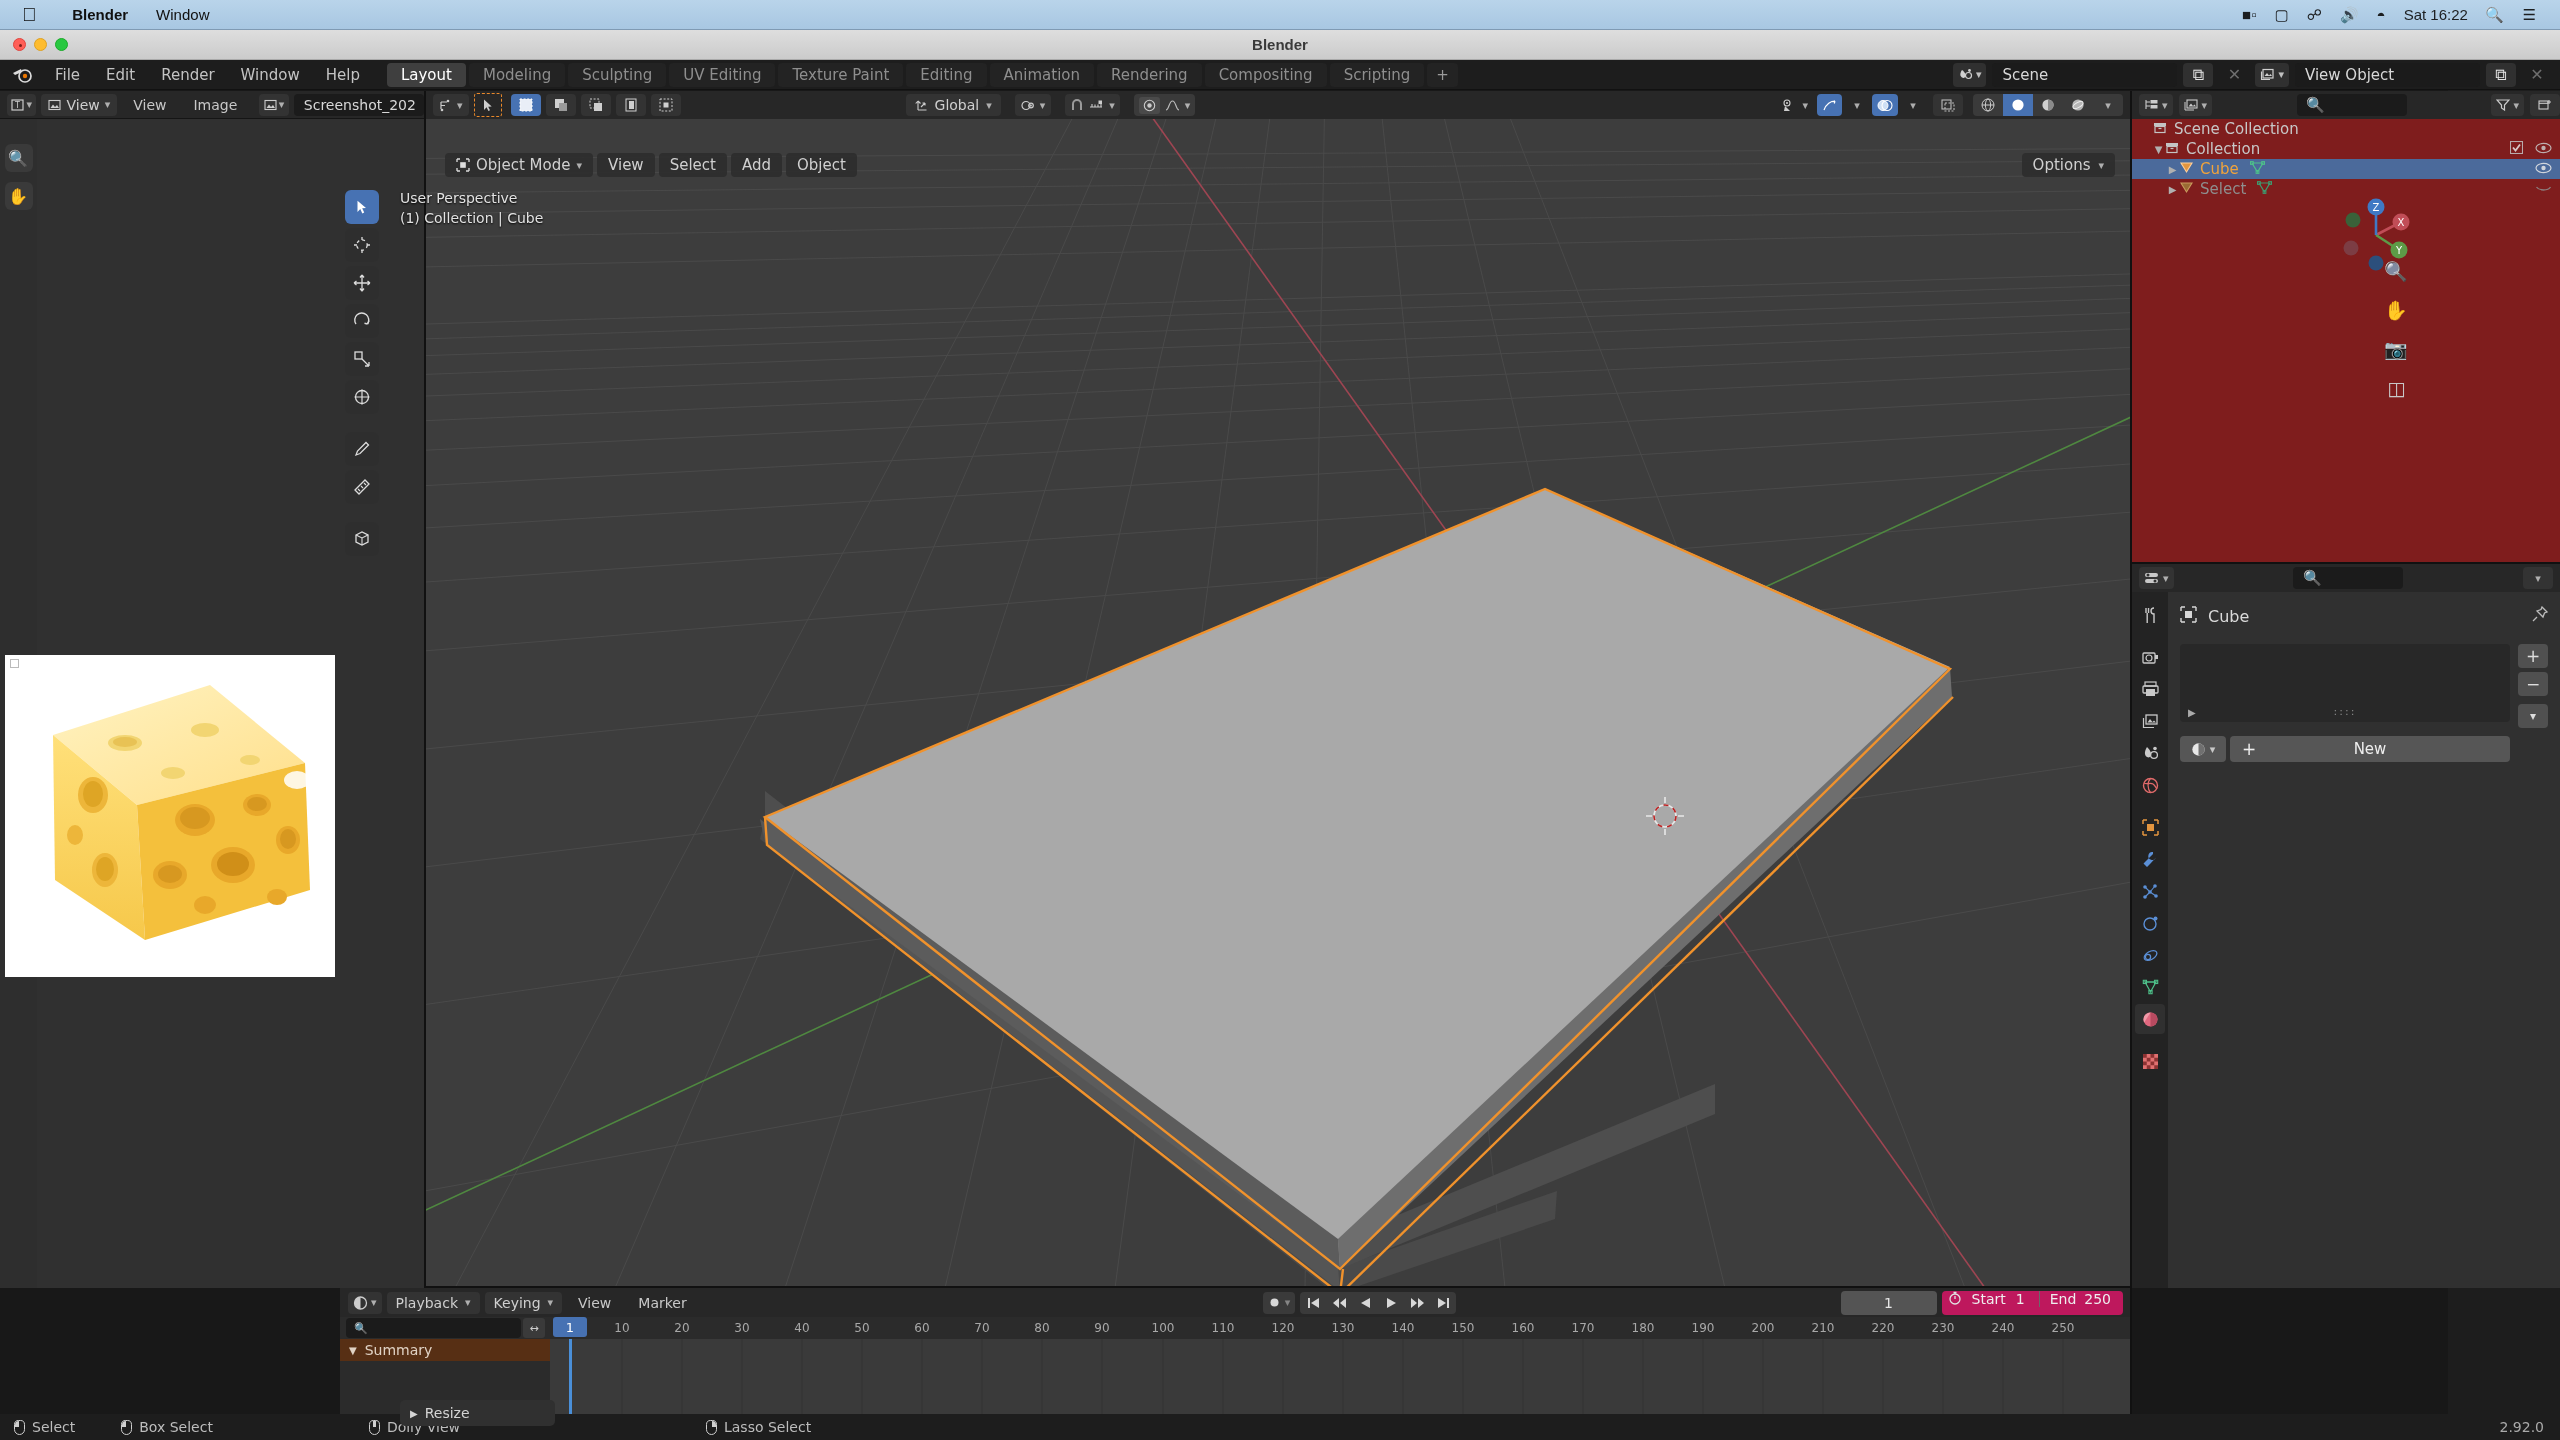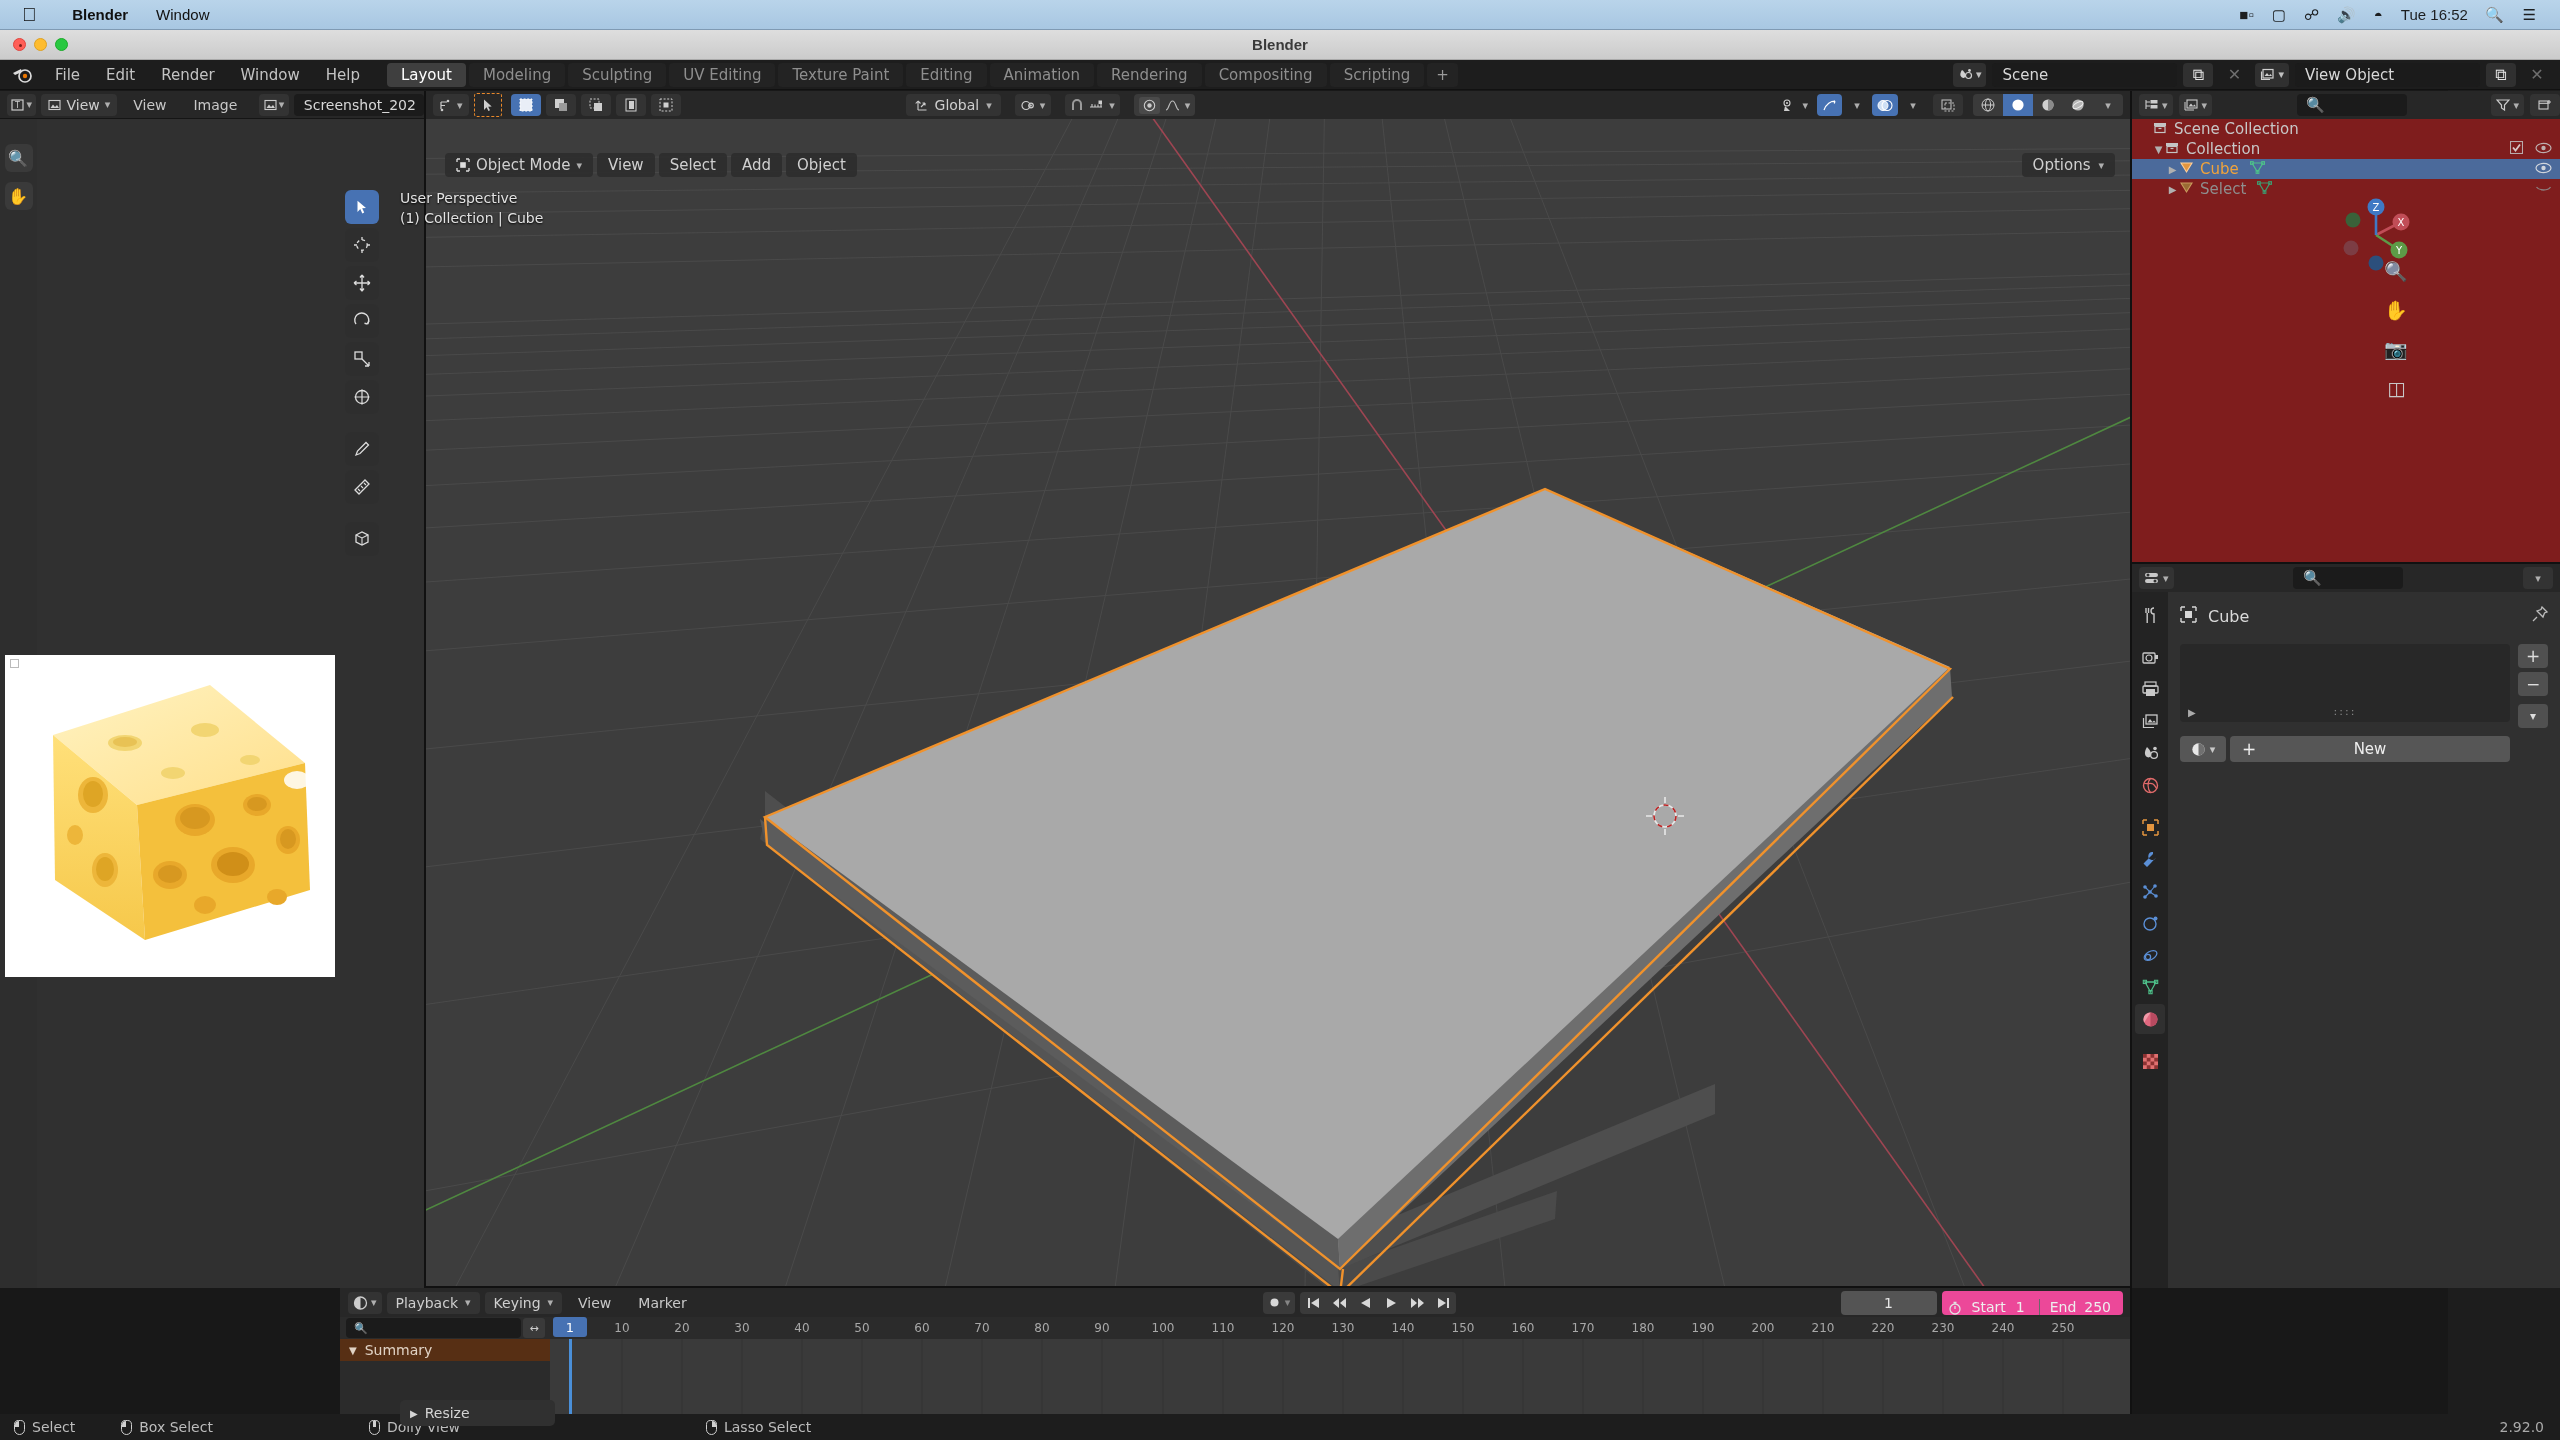--- a/index.html
+++ b/index.html
@@ -163,21 +163,21 @@
 <div id="mac-menubar">
   <span class="apple"></span>
   <span class="mm bold">Blender</span>
   <span class="mm">Window</span>
   <span class="right">
     <span class="ic">■▫</span>
     <span class="ic">▢</span>
     <span class="ic">☍</span>
     <span class="ic">🔊</span>
     <span class="ic">◓</span>
-    <span class="ic">Tue 16:52</span>
+    <span class="ic">Sat 16:22</span>
     <span class="ic">🔍</span>
     <span class="ic">☰</span>
   </span>
 </div>
 
 <div id="win-titlebar">
   <span class="lights">
     <span class="lt r"></span>
     <span class="lt y"></span>
     <span class="lt g"></span>
@@ -1004,21 +1004,21 @@
             <svg width="13" height="12" viewBox="0 0 13 12">
                 <path d="M1 1 L1 11 L9 6 Z" fill="#d8d8d8"></path>
                 <rect x="10" y="1" width="2" height="10" fill="#d8d8d8"></rect>
               </svg>
           </span>
         </span>
       </span>
 
       <span class="right">
         <span class="tlfield" style="width:96px">1</span>
-        <span style="display:flex; align-items:flex-end; background:#ec4899; border-radius:4px; height:24px; overflow:hidden;">
+        <span style="display:flex; align-items:flex-start; background:#be185d; border-radius:4px; height:24px; overflow:hidden;">
           <span style="padding:0 6px;display:flex;align-items:center">
             <svg width="14" height="14" viewBox="0 0 14 14">
                 <circle cx="7" cy="8" r="5" fill="none" stroke="#e2e2e2" stroke-width="1.3"></circle>
                 <path d="M7 5 L7 8 M5.5 1.5 L8.5 1.5 M7 1.5 L7 3" stroke="#e2e2e2" stroke-width="1.3"></path>
               </svg>
           </span>
           <span style="padding:0 10px 0 4px;font-size:14px;color:#eee">Start</span>
           <span style="padding:0 14px 0 0;font-size:14px;color:#eee">1</span>
           <span style="padding:0 8px 0 10px;font-size:14px;color:#eee;border-left:1px solid #6a6a6a">End</span>
           <span style="padding:0 12px 0 0;font-size:14px;color:#eee">250</span>

